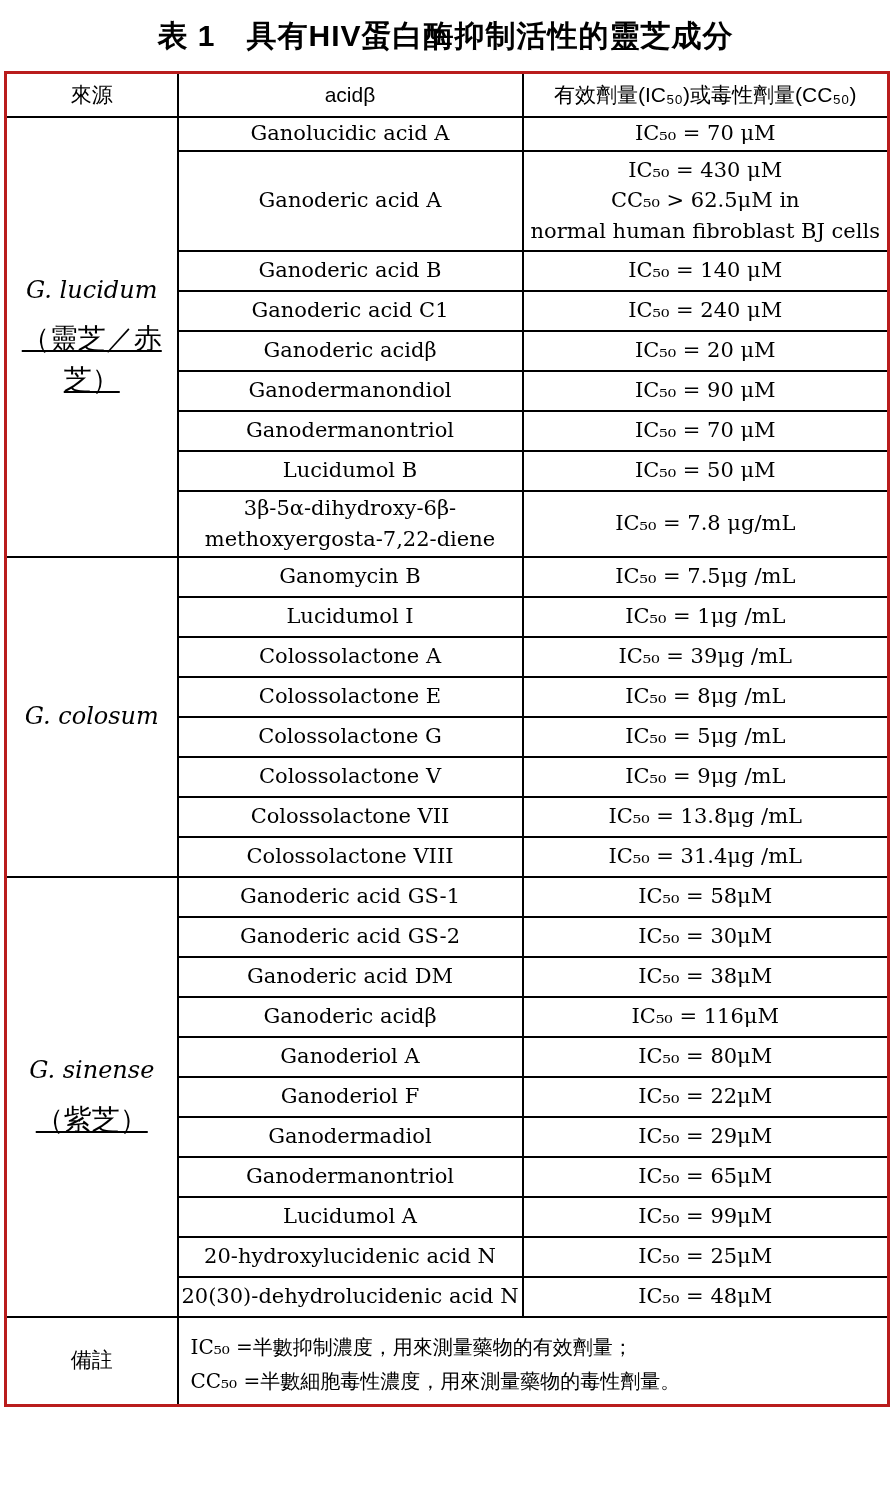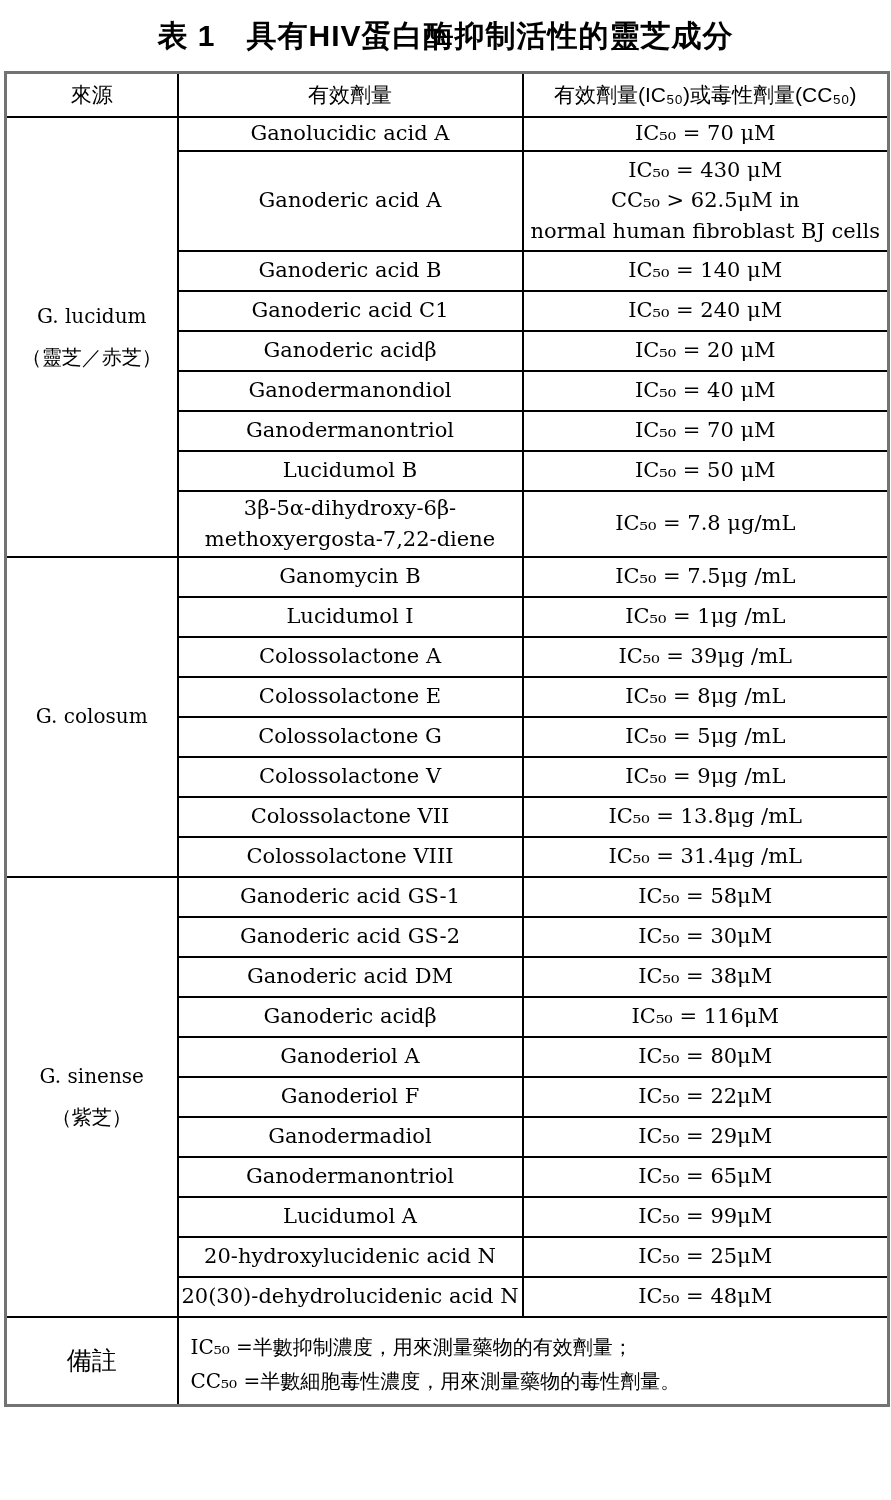--- a/index.html
+++ b/index.html
@@ -20,21 +20,21 @@
     font-family: "Liberation Sans", "DejaVu Sans", sans-serif;
     font-weight: 700;
     font-size: 30px;
     letter-spacing: 1px;
     padding: 6px 0 14px 0;
   }
   table.main {
     border-collapse: collapse;
     width: 883px;
     table-layout: fixed;
-    border: 3px solid #737373;
+    border: 3px solid #b91c1c;
   }
   col.c1 { width: 172px; }
   col.c2 { width: 345px; }
   col.c3 { width: 366px; }
   th, td {
     border: 2px solid #000;
     vertical-align: middle;
     text-align: center;
   }
   th {
@@ -48,30 +48,32 @@
     line-height: 1.45;
   }
   .h34  { height: 34px; }
   .h40  { height: 40px; }
   .h66  { height: 66px; }
   .h100 { height: 100px; }
   .h64  { height: 64px; }
   td.compound, td.dose { white-space: pre-line; }
   td.source { }
   .sci {
-    font-size: 20px;
+    font-style: italic;
+    font-size: 24px;
   }
   .src-alt {
     font-family: "Liberation Sans", "DejaVu Sans", sans-serif;
-    font-size: 20px;
+    font-size: 28px;
     margin-top: 12px;
+    text-decoration: underline;
   }
   td.notes-label {
-    font-family: Liberation Sans, sans-serif;
-    font-size: 25px;
+    font-family: Liberation Serif, serif;
+    font-size: 21px;
   }
   td.notes-text {
     text-align: left;
     padding: 12px 10px 6px 12px;
     font-size: 20px;
     line-height: 1.7;
     white-space: pre-line;
   }
   .footer {
     text-align: right;
@@ -90,21 +92,21 @@
 
   <table class="main">
     <colgroup>
         <col class="c1">
         <col class="c2">
         <col class="c3">
       </colgroup>
     <thead>
       <tr>
         <th>來源</th>
-        <th>有效劑量</th>
+        <th>acidβ</th>
         <th>有效劑量(IC₅₀)或毒性劑量(CC₅₀)</th>
       </tr>
     </thead>
     <tbody>
 
       <tr class="h34">
         <td class="source" rowspan="9">
           <div class="sci">G. lucidum</div>
           <div class="src-alt">（靈芝／赤芝）</div>
         </td>
@@ -124,21 +126,21 @@
       <tr class="h40">
         <td class="compound">Ganoderic acid C1</td>
         <td class="dose">IC₅₀ = 240 μM</td>
       </tr>
       <tr class="h40">
         <td class="compound">Ganoderic acidβ</td>
         <td class="dose">IC₅₀ = 20 μM</td>
       </tr>
       <tr class="h40">
         <td class="compound">Ganodermanondiol</td>
-        <td class="dose">IC₅₀ =  40  μM</td>
+        <td class="dose">IC₅₀ =  90  μM</td>
       </tr>
       <tr class="h40">
         <td class="compound">Ganodermanontriol</td>
         <td class="dose">IC₅₀ = 70 μM</td>
       </tr>
       <tr class="h40">
         <td class="compound">Lucidumol B</td>
         <td class="dose">IC₅₀ = 50 μM</td>
       </tr>
       <tr class="h66">

